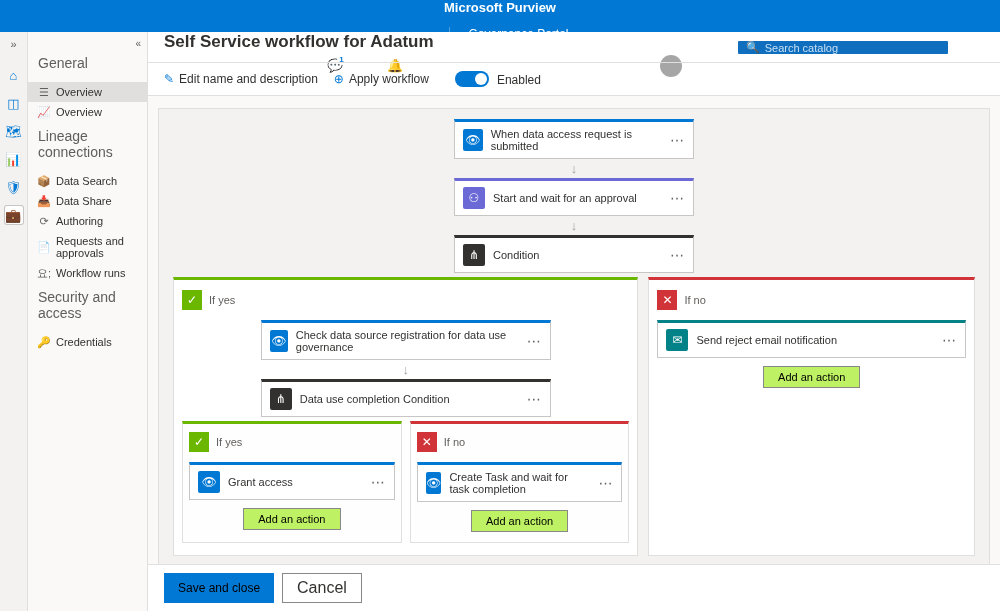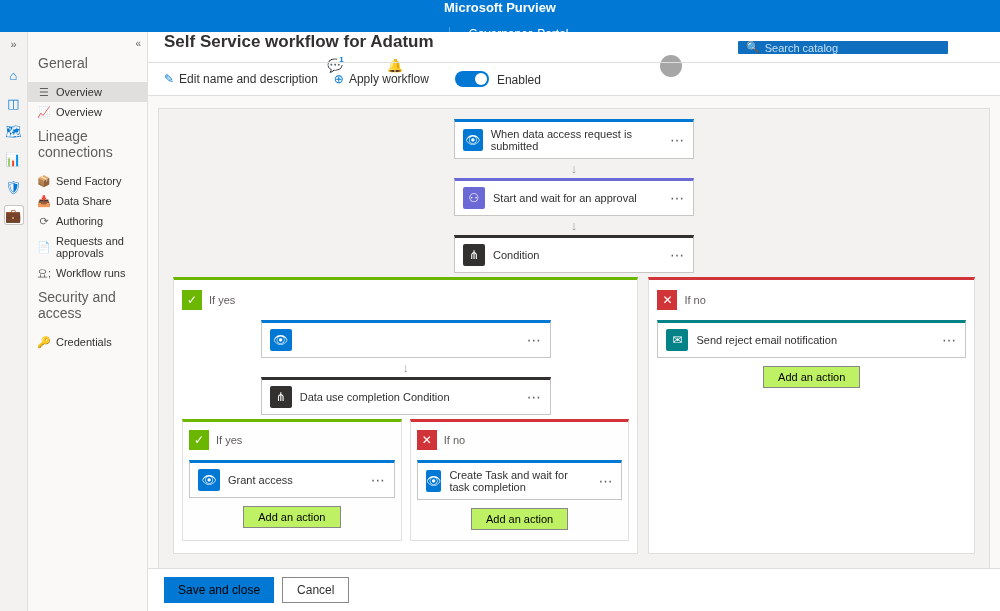--- a/index.html
+++ b/index.html
@@ -73,21 +73,21 @@
 .add-btn { border:1px solid #8a8886; background:#bef264; font-size:11px; padding:4px 14px; cursor:pointer; display:block; margin:8px auto 0;}
 
 .small-branches { display:flex; gap:8px;}
 .small-branch { flex:1; background:#fefefe; border:1px solid #e1dfdd; padding:8px 6px 10px;}
 .small-branch.yes { border-top:3px solid #6bb700;}
 .small-branch.no { border-top:3px solid #d13438;}
 .card.sm { width:100%;}
 
 .footer { padding:8px 16px; border-top:1px solid #e1dfdd; display:flex; gap:8px; background:#fff;}
 .btn-primary { background:#0078d4; color:#000000; border:none; padding:5px 14px; font-size:12px; cursor:pointer;}
-.btn-secondary { background:#fff; color:#323130; border:1px solid #8a8886; padding:5px 14px; font-size:12px; cursor:pointer;}
+.btn-secondary { background:#fff; color:#323130; border:1px solid #8a8886; padding:5px 14px; font-size:16px; cursor:pointer;}
 </style>
 </head>
 <body>
 
 <div class="top-header">
   <span class="brand">Microsoft Purview</span>
   <span class="portal">Governance Portal</span>
   <div class="search-box">
     <span style="margin-right:5px;">🔍</span>
     <span>Search catalog</span>
@@ -124,21 +124,21 @@
     <span class="nav-icon">☰</span>
     <span>Overview</span>
   </div>
   <div class="nav-item">
     <span class="nav-icon">📈</span>
     <span>Overview</span>
   </div>
   <div class="sec-title">Lineage connections</div>
   <div class="nav-item">
     <span class="nav-icon">📦</span>
-    <span>Send Factory</span>
+    <span>Data Search</span>
   </div>
   <div class="nav-item">
     <span class="nav-icon">📥</span>
     <span>Data Share</span>
   </div>
   <div class="nav-item">
     <span class="nav-icon">⟳</span>
     <span>Authoring</span>
   </div>
   <div class="nav-item">
@@ -201,20 +201,21 @@
       <div class="branches" style="margin-top:4px;">
 
         <div class="branch-box yes" style="flex:1.45;">
           <div class="branch-head">
             <div class="sq ok">✓</div>
             <span>If yes</span>
           </div>
           <div class="flow-col">
             <div class="card bar-blue" style="width:290px;">
               <div class="icn blue">👁</div>
+              <span>Check data source registration for data use governance</span>
               <span class="more">⋯</span>
             </div>
             <div class="arrow-down">↓</div>
             <div class="card bar-dark" style="width:290px;">
               <div class="icn dark">⋔</div>
               <span>Data use completion Condition</span>
               <span class="more">⋯</span>
             </div>
           </div>
 

